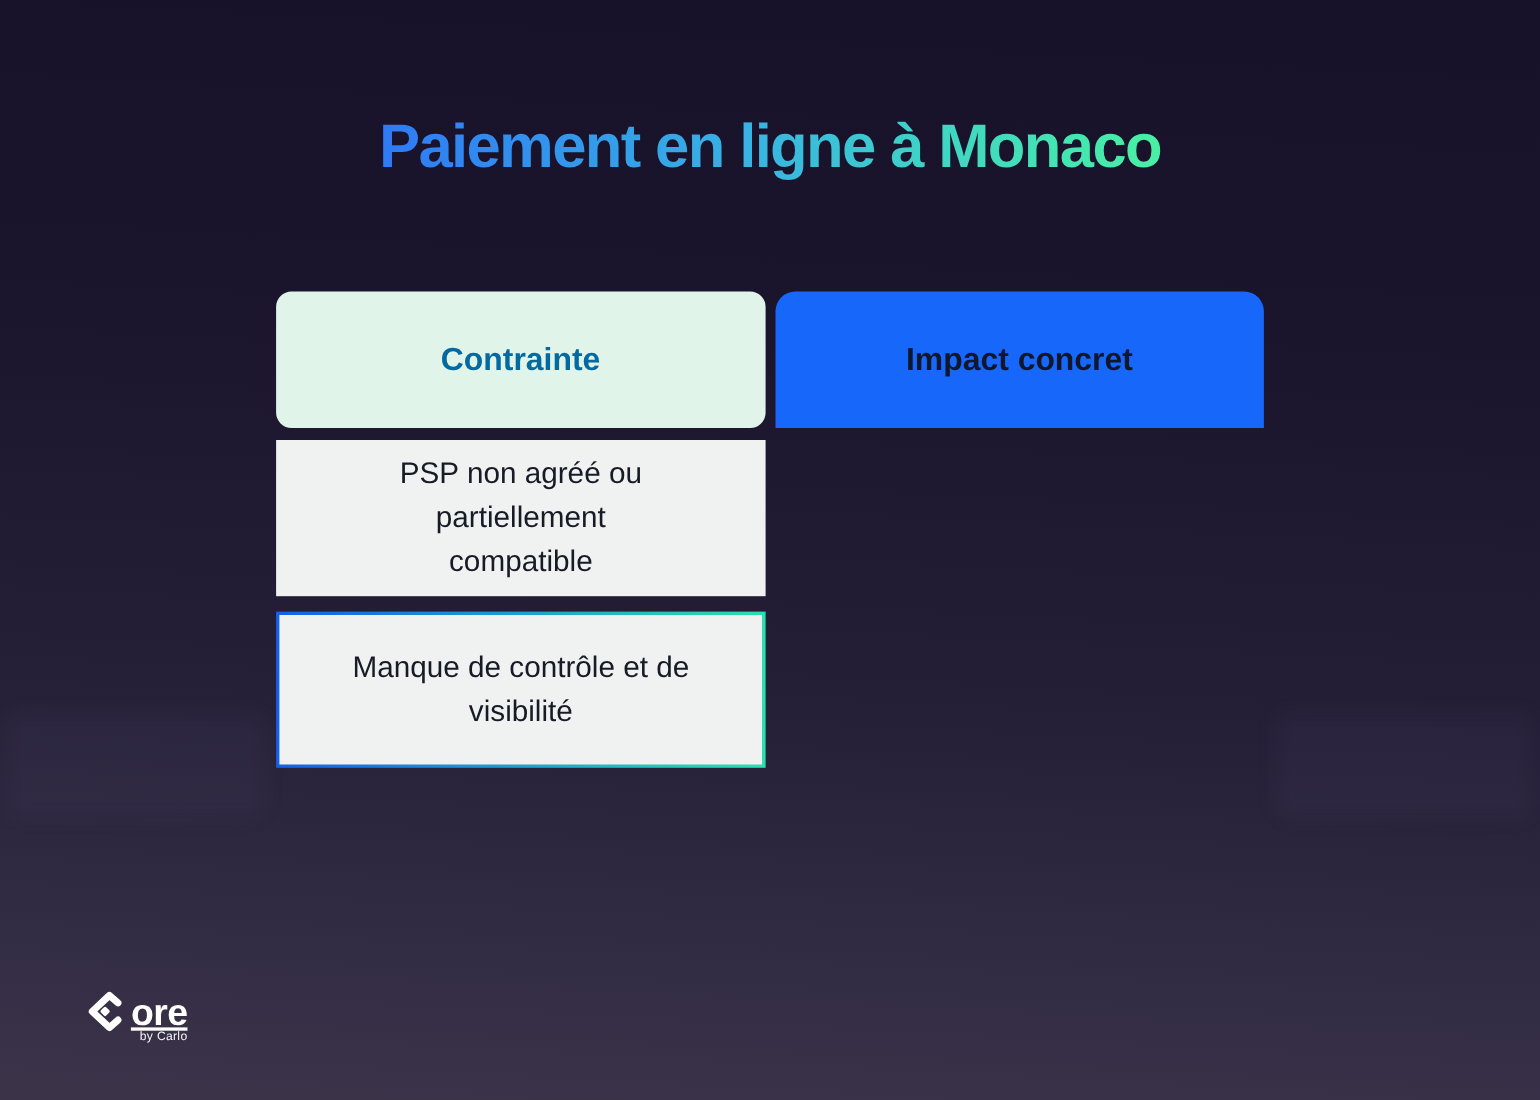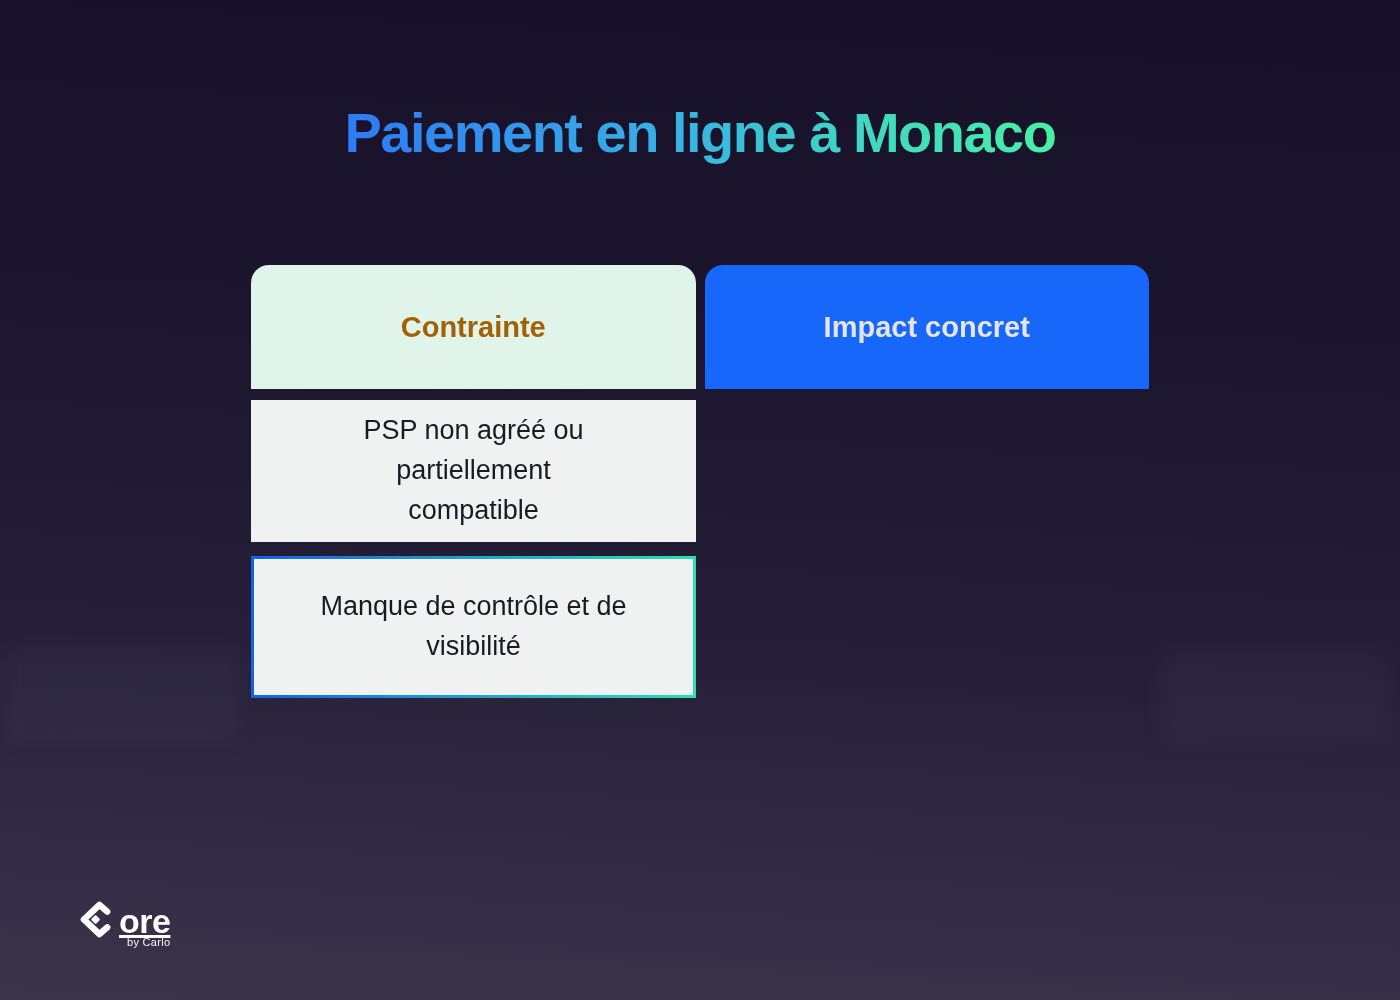--- a/index.html
+++ b/index.html
@@ -53,22 +53,22 @@
     align-items: center;
     justify-content: center;
     text-align: center;
   }
   .header {
     height: 124px;
     font-size: 29px;
     font-weight: bold;
     border-radius: 18px 18px 0 0;
   }
-  .header.mint { background: #e0f4ea; color: #a16207; }
-  .header.blue { background: #1767fa; color: #e5e5e5; }
+  .header.mint { background: #e0f4ea; color: #0369a1; border-radius: 14px; }
+  .header.blue { background: #1767fa; color: #0f172a; }
   .data {
     height: 142px;
     background: #f0f1f1;
     color: #161b26;
     font-size: 27px;
     line-height: 1.48;
   }
   .data.plain { padding: 0 87px; }
   .data.bordered {
     padding: 0 16px;

